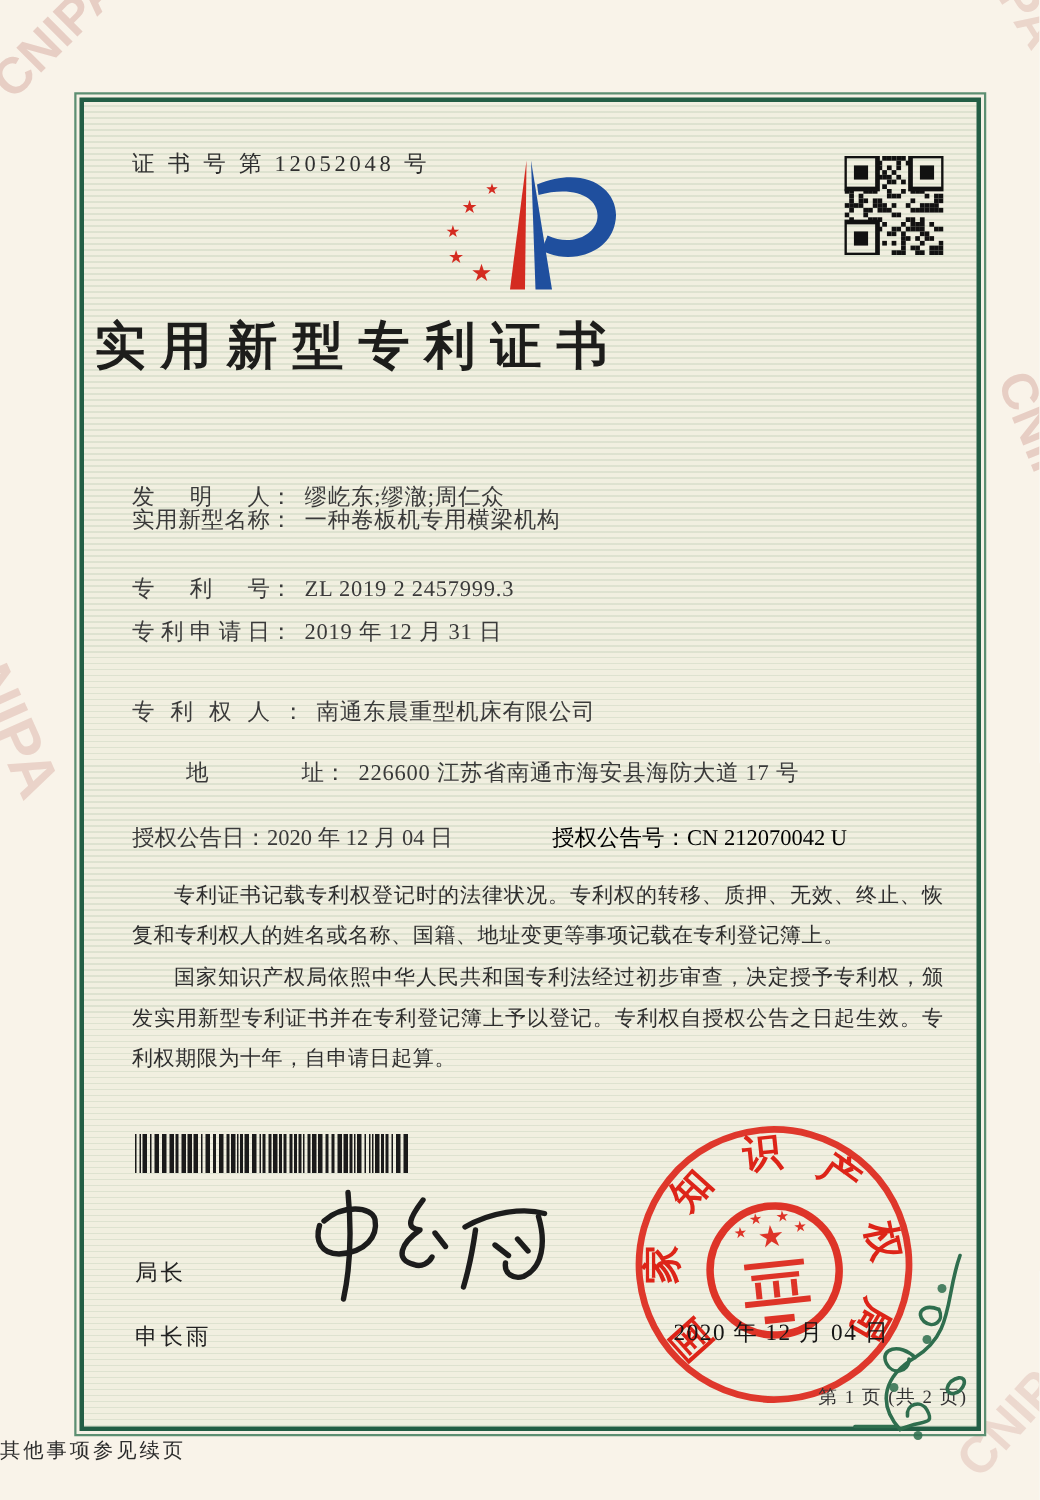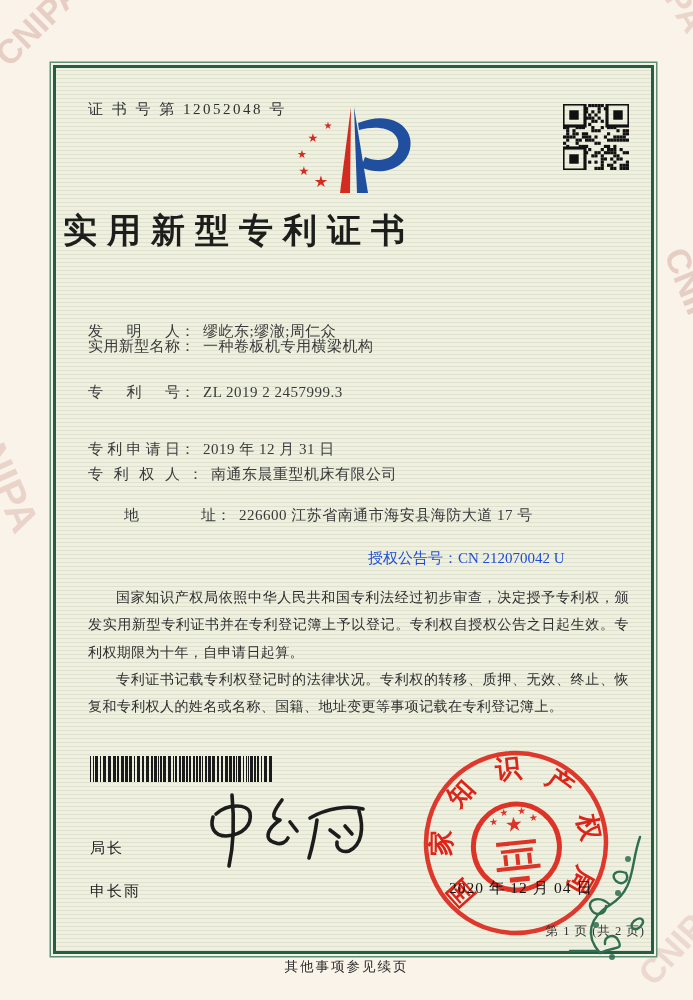--- a/index.html
+++ b/index.html
@@ -22,39 +22,39 @@
   .qr{position:absolute;left:563px;top:104px;}
   .title{position:absolute;left:53px;top:208px;width:595px;text-align:left;
          font-size:34px;font-weight:700;color:#1d1d1b;letter-spacing:10px;text-indent:10px;}
 
   .frow{position:absolute;left:88px;font-size:15px;color:#3a3a3a;white-space:nowrap;}
   .flabel{display:inline-block;width:92px;text-align:justify;text-align-last:justify;vertical-align:bottom;}
   .fcolon{margin-right:8px;}
   .fval{letter-spacing:.5px;}
 
   .grant-left{position:absolute;left:88px;top:549px;font-size:15px;color:#3a3a3a;white-space:nowrap;}
-  .grant-right{position:absolute;left:368px;top:549px;font-size:15px;color:#1d4ed8;white-space:nowrap;}
+  .grant-right{position:absolute;left:368px;top:549px;font-size:15px;color:#000000;white-space:nowrap;}
 
   .paras{position:absolute;left:88px;top:584px;width:541px;font-size:14px;line-height:1.95;
          color:#2e2e2e;letter-spacing:.4px;text-align:justify;}
   .paras p{margin:0;text-indent:2em;}
 
   .barcode{position:absolute;left:88px;top:756px;}
 
   .signer{position:absolute;left:90px;top:815px;font-size:15px;color:#222;letter-spacing:2px;}
   .signer div{margin-bottom:11px;margin-top:24px;}
   .signature{position:absolute;left:198px;top:788px;}
 
   .seal{position:absolute;left:418px;top:745px;}
   .sealdate{position:absolute;left:426px;top:878px;width:190px;text-align:center;
             font-size:15.5px;color:#151515;letter-spacing:1px;white-space:nowrap;}
 
   .pageinfo{position:absolute;left:50px;top:923px;width:595px;text-align:right;
             font-size:12.5px;color:#333;letter-spacing:1px;}
-  .contnote{position:absolute;left:0;top:958px;width:693px;text-align:center;
+  .contnote{position:absolute;left:0;top:958px;width:693px;text-align:left;
             font-size:13.5px;color:#2c2c2c;letter-spacing:2px;}
 
   .ornament{position:absolute;left:568px;top:833px;z-index:3;}
 </style>
 </head>
 <body>
 
 <div id="page">
 
   <div class="wm" style="left:-14px;top:4px;font-size:34px;transform:rotate(-45deg);">CNIPA</div>
@@ -225,37 +225,40 @@
 
   <div class="frow" style="top:289px;margin-top:48px;">
     <span class="flabel">实用新型名称</span><span class="fcolon">：</span><span class="fval">一种卷板机专用横梁机构</span>
   </div>
   <div class="frow" style="top:322px;">
     <span class="flabel">发明人</span><span class="fcolon">：</span><span class="fval">缪屹东;缪澈;周仁众</span>
   </div>
   <div class="frow" style="top:383px;">
     <span class="flabel">专利号</span><span class="fcolon">：</span><span class="fval">ZL 2019 2 2457999.3</span>
   </div>
-  <div class="frow" style="top:440px;">
+  <div class="frow" style="top:412px;">
     <span class="flabel">专利申请日</span><span class="fcolon">：</span><span class="fval">2019 年 12 月 31 日</span>
   </div>
   <div class="frow" style="top:465px;">
     <span class="flabel">专利权人</span><span class="fcolon"></span><span class="fcolon">：</span><span class="fval">南通东晨重型机床有限公司</span>
   </div>
   <div class="frow" style="top:506px;margin-left:36px;">
     <span class="flabel">地址</span><span class="fcolon">：</span><span class="fval">226600 江苏省南通市海安县海防大道 17 号</span>
   </div>
 
+  <div class="grant-left">
+    <span>授权公告日</span><span>：</span><span>2020 年 12 月 04 日</span>
+  </div>
   <div class="grant-right">
     <span>授权公告号</span><span>：</span><span>CN 212070042 U</span>
   </div>
 
   <div class="paras">
+    <p>专利证书记载专利权登记时的法律状况。专利权的转移、质押、无效、终止、恢复和专利权人的姓名或名称、国籍、地址变更等事项记载在专利登记簿上。</p>
     <p>国家知识产权局依照中华人民共和国专利法经过初步审查，决定授予专利权，颁发实用新型专利证书并在专利登记簿上予以登记。专利权自授权公告之日起生效。专利权期限为十年，自申请日起算。</p>
-    <p>专利证书记载专利权登记时的法律状况。专利权的转移、质押、无效、终止、恢复和专利权人的姓名或名称、国籍、地址变更等事项记载在专利登记簿上。</p>
   </div>
 
   <svg class="barcode" id="barcode" width="186" height="27" viewBox="0 0 186 27">
       <rect x="2" y="0" width="1" height="26" fill="#1a1a1a"></rect>
       <rect x="5" y="0" width="1" height="26" fill="#1a1a1a"></rect>
       <rect x="7" y="0" width="3" height="26" fill="#1a1a1a"></rect>
       <rect x="12" y="0" width="1" height="26" fill="#1a1a1a"></rect>
       <rect x="15" y="0" width="3" height="26" fill="#1a1a1a"></rect>
       <rect x="20" y="0" width="3" height="26" fill="#1a1a1a"></rect>
       <rect x="25" y="0" width="3" height="26" fill="#1a1a1a"></rect>

